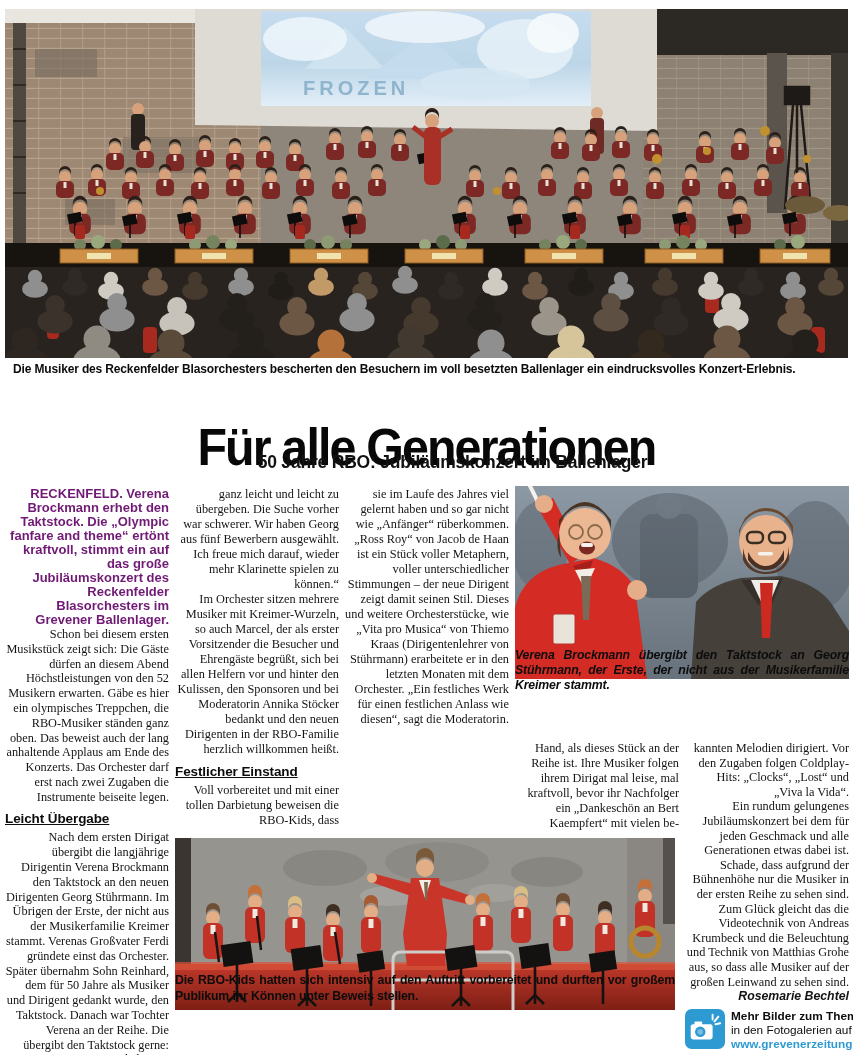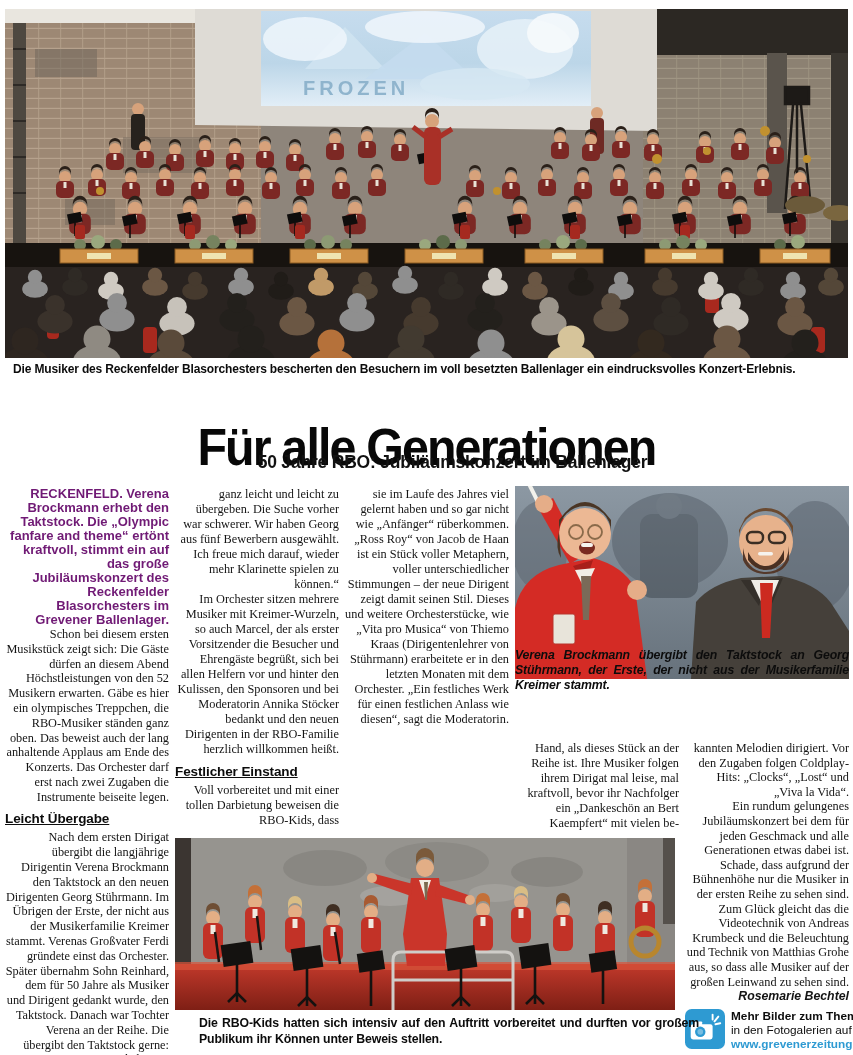--- a/index.html
+++ b/index.html
@@ -8,21 +8,21 @@
   
   .ph{position:absolute;display:block;}
   #photo-top{left:5px;top:9px;width:843px;height:349px;}
   #photo-right{left:515px;top:486px;width:334px;height:193px;}
   #photo-bottom{left:175px;top:838px;width:500px;height:172px;}
   
   .cap{position:absolute;font-family:"Liberation Sans",sans-serif;font-weight:700;
        color:#0c0c0c;letter-spacing:-0.15px;}
   #cap-top{left:5px;top:362px;width:845px;font-size:12px;line-height:14px;white-space:nowrap;padding-left:8px;}
   #cap-right{left:515px;top:648px;width:334px;font-size:12.3px;line-height:15px;text-align:justify;font-style:italic;}
-  #cap-bottom{left:175px;top:1016px;width:500px;font-size:12.3px;line-height:15.5px;text-align:justify;margin-left:24px;}
+  #cap-bottom{left:175px;top:973px;width:500px;font-size:12.3px;line-height:15.5px;text-align:justify;}
   
   #headline{position:absolute;left:0;top:384px;width:853px;text-align:center;
     font-family:"Liberation Sans",sans-serif;font-weight:700;font-size:52px;line-height:56px;
     letter-spacing:-2px;color:#080808;transform:scaleX(.93);}
   #subheadline{position:absolute;left:0;top:452px;width:853px;text-align:center;
     font-family:"Liberation Sans",sans-serif;font-weight:700;font-size:17.5px;color:#111;
     letter-spacing:-0.2px;padding-left:26px;}
   
   .col{position:absolute;width:164px;font-size:12.3px;line-height:15px;text-align:justify;}
   #col1{left:5px;top:487px;line-height:14.8px;}

